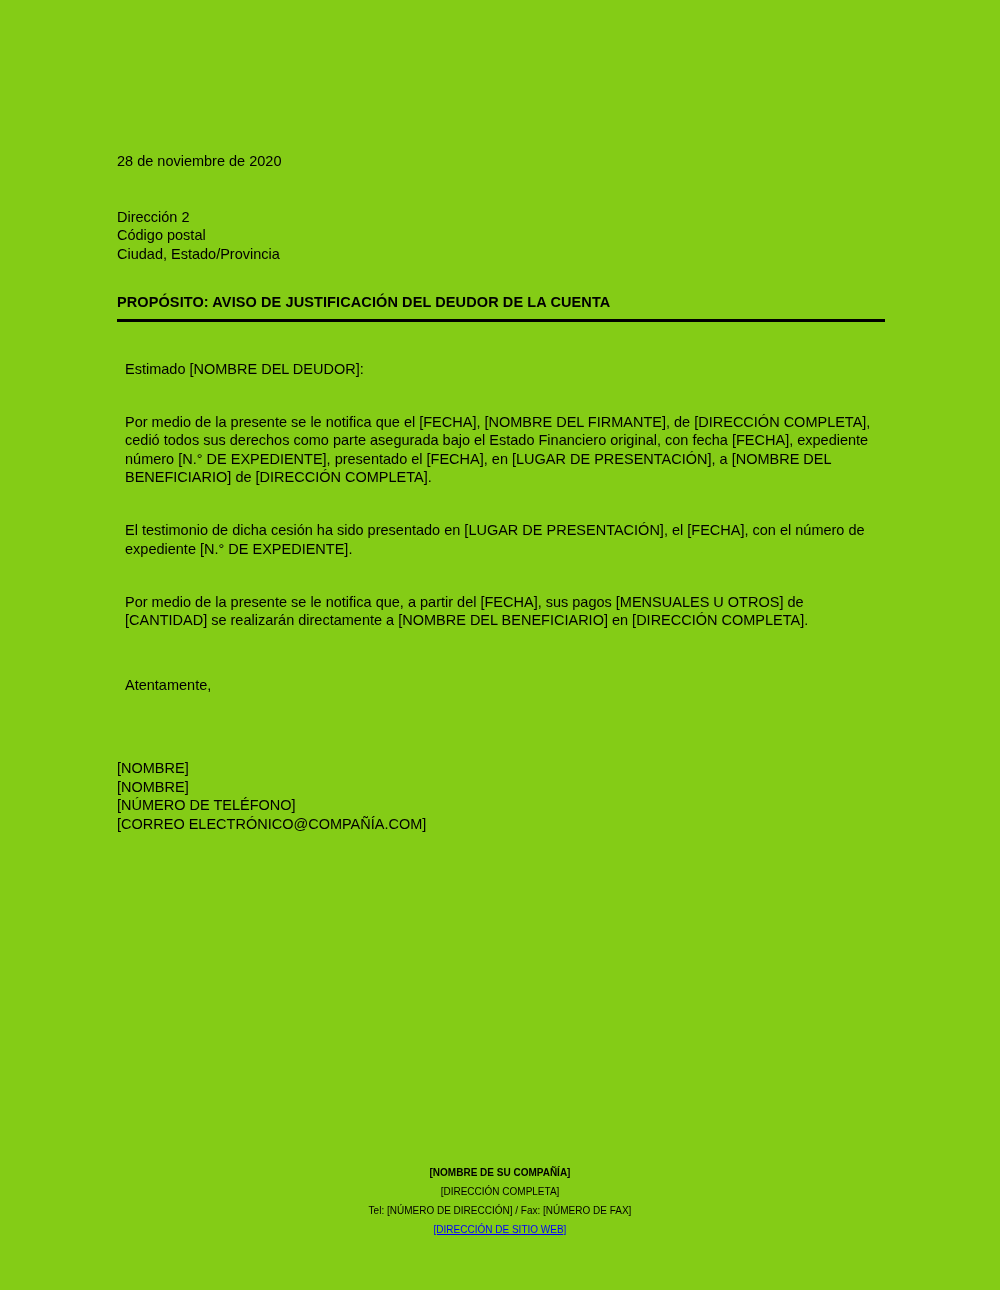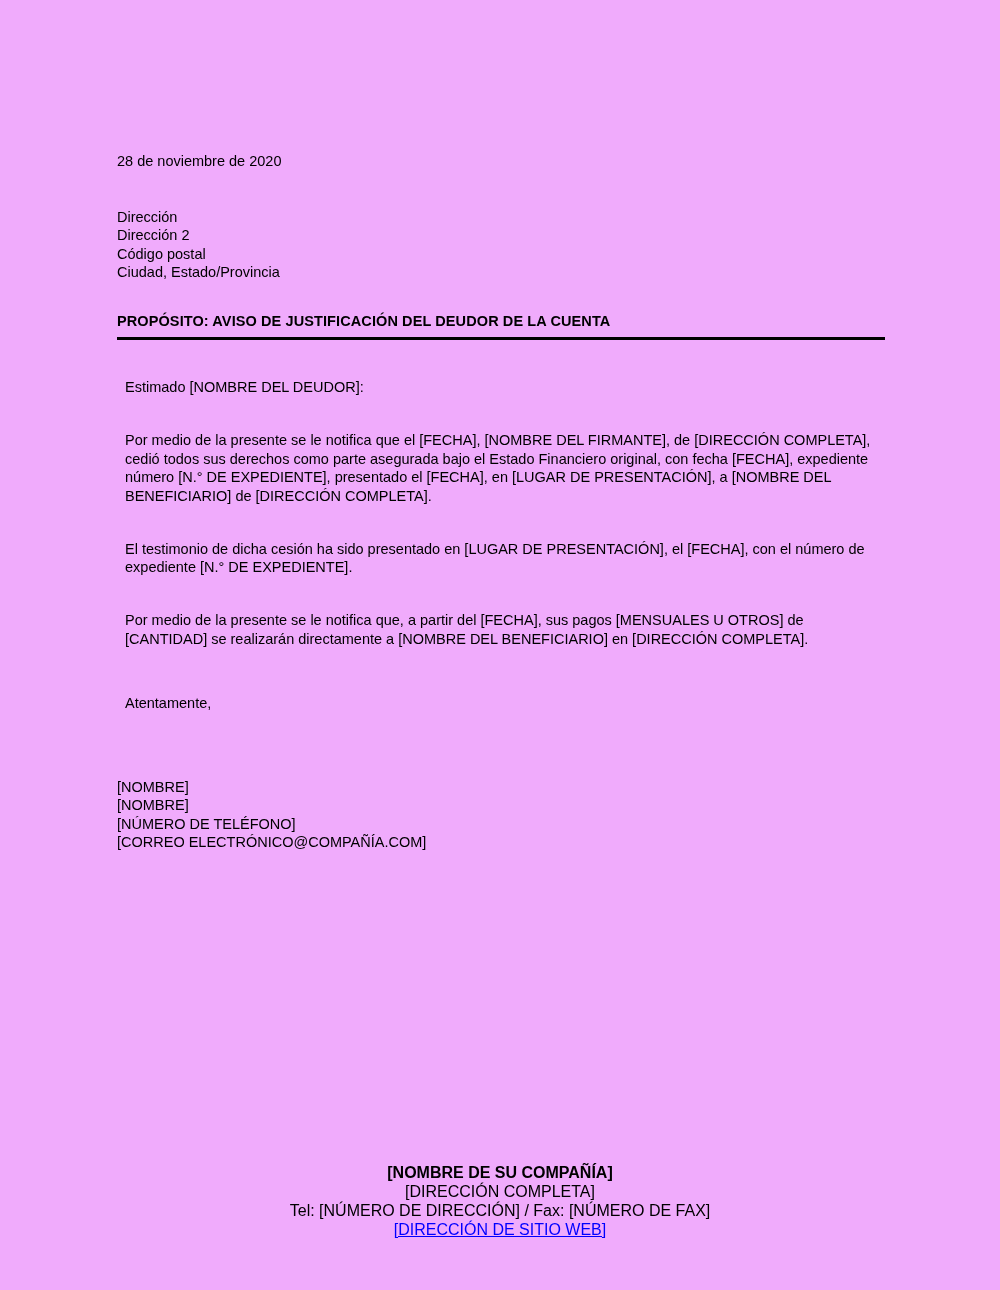--- a/index.html
+++ b/index.html
@@ -7,21 +7,21 @@
     margin: 0;
     padding: 0;
     background: #ffffff;
   }
 
   .page {
     position: relative;
     width: 1000px;
     height: 1290px;
     margin: 0 auto;
-    background: #f0abfc;
+    background: #84cc16;
     color: #000000;
     font-family: "Liberation Sans", "DejaVu Sans", sans-serif;
     font-size: 14.5px;
     line-height: 18.5px;
     box-sizing: border-box;
     overflow: hidden;
   }
 
   .content {
     position: absolute;
@@ -67,21 +67,21 @@
   .closing {
     margin: 8px;
   }
 
   .footer {
     position: absolute;
     left: 0;
     right: 0;
     top: 1163px;
     text-align: center;
-    font-size: 16px;
+    font-size: 10px;
     line-height: 19px;
   }
 
   .footer p {
     margin: 0;
   }
 
   .footer .company {
     font-weight: bold;
   }
@@ -97,21 +97,20 @@
 
 <div class="page">
 
   <div class="content">
 
     <p class="date-line">28 de noviembre de 2020</p>
 
     <div class="spacer-lg"></div>
 
     <div class="address-block">
-      <p>Dirección</p>
       <p>Dirección 2</p>
       <p>Código postal</p>
       <p>Ciudad, Estado/Provincia</p>
     </div>
 
     <div class="spacer-md"></div>
 
     <p class="purpose-title">PROPÓSITO: AVISO DE JUSTIFICACIÓN DEL DEUDOR DE LA CUENTA</p>
     <div class="rule"></div>
 

